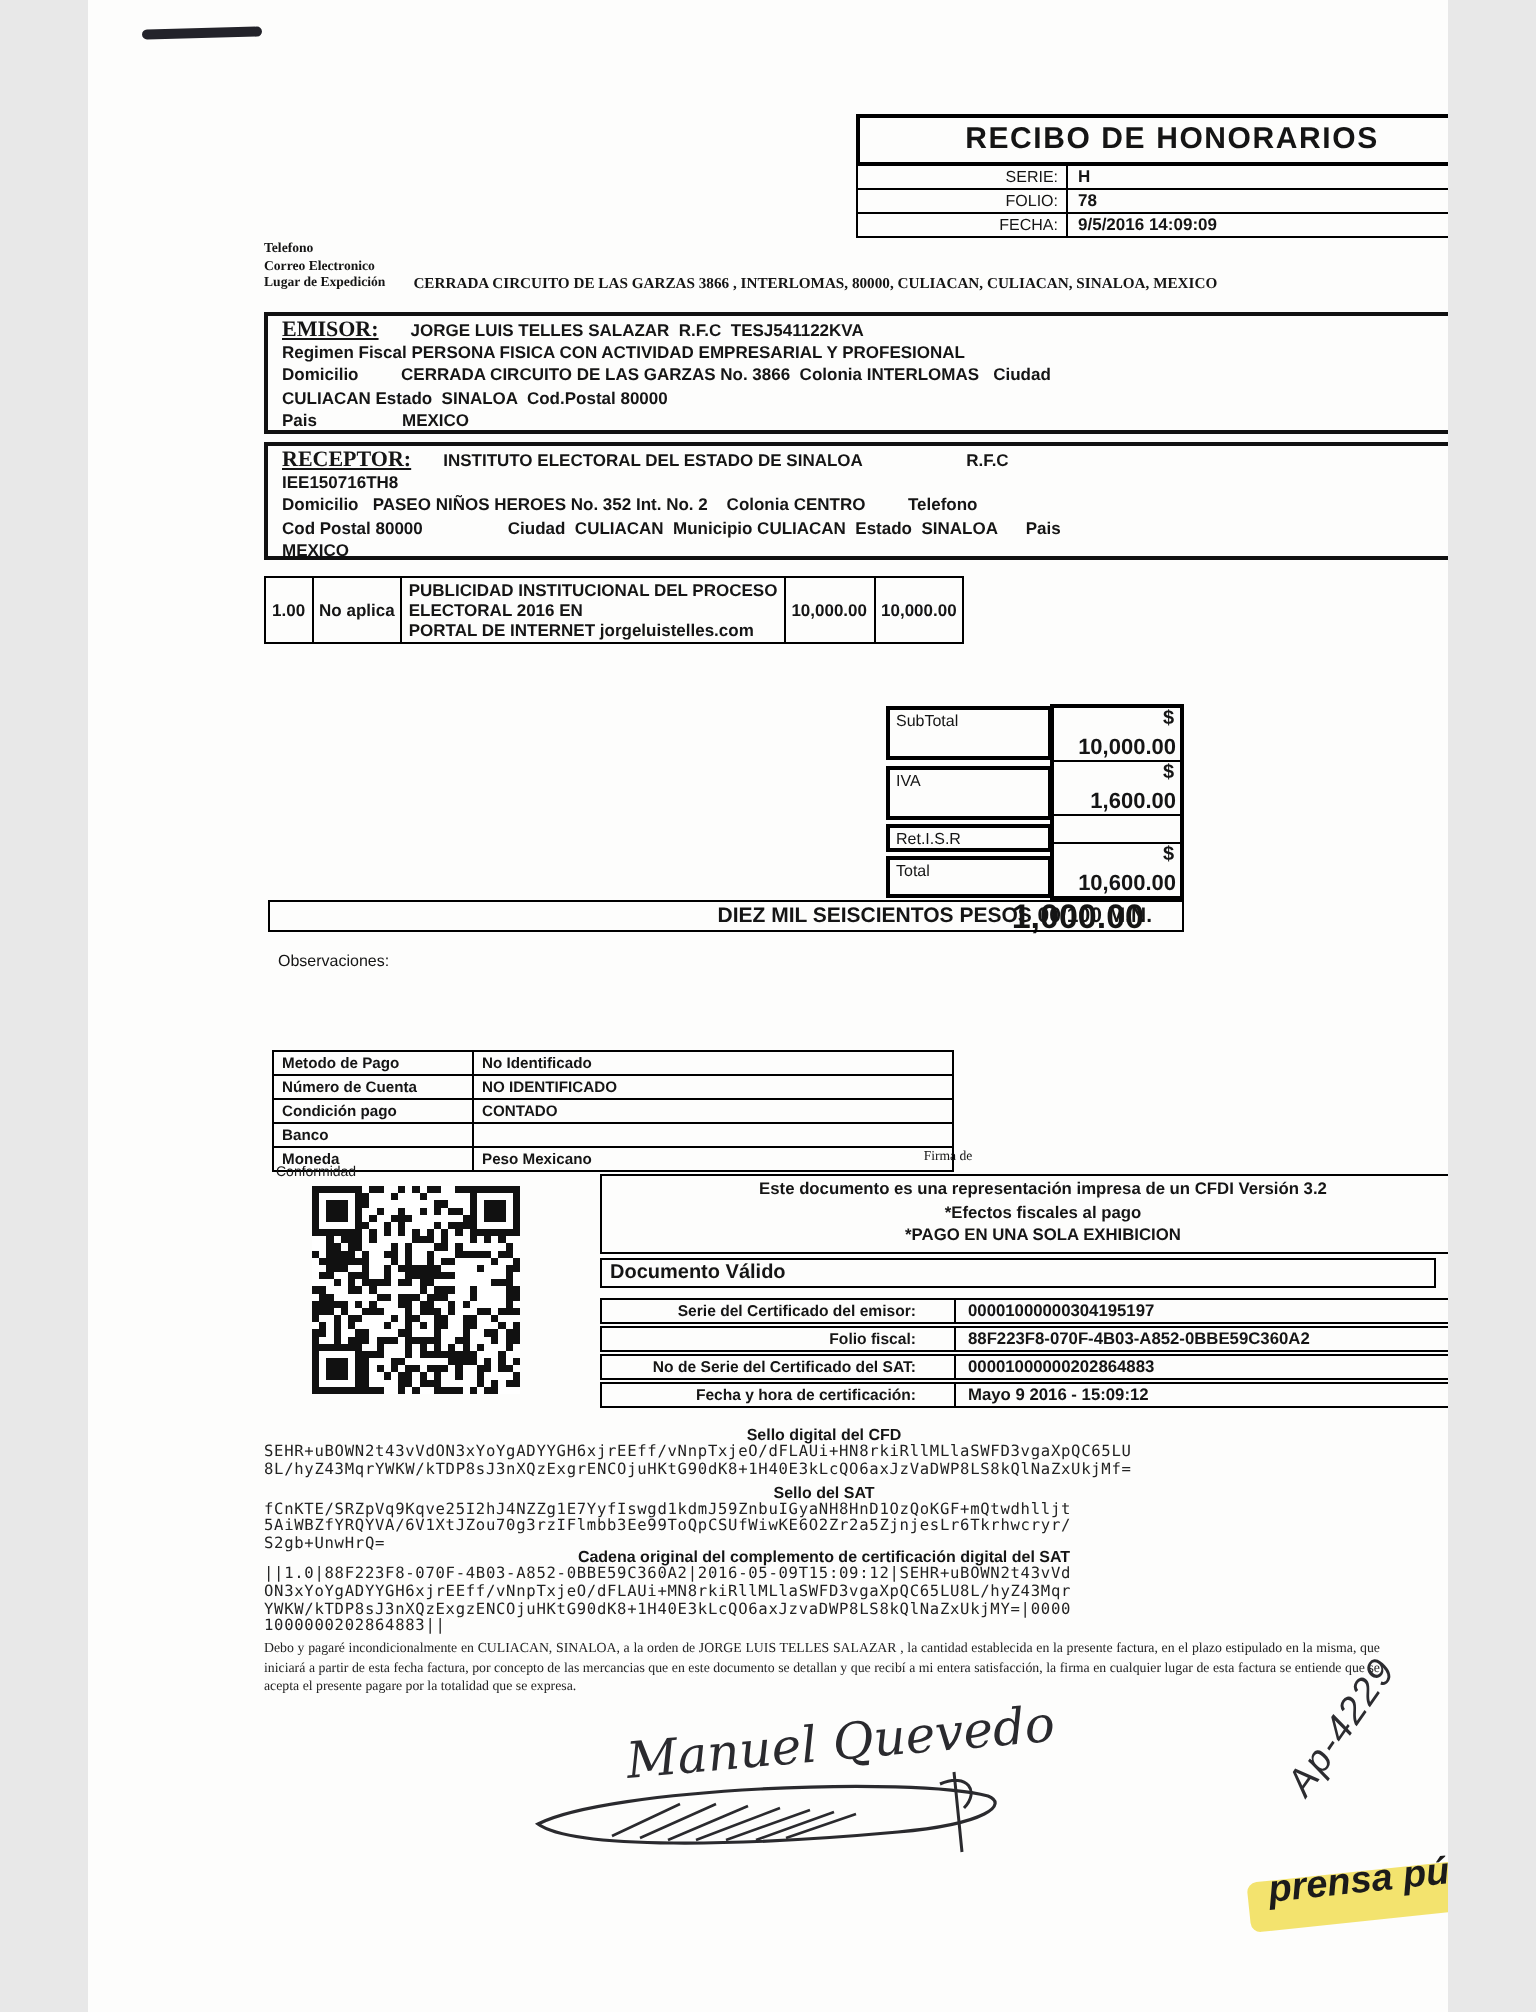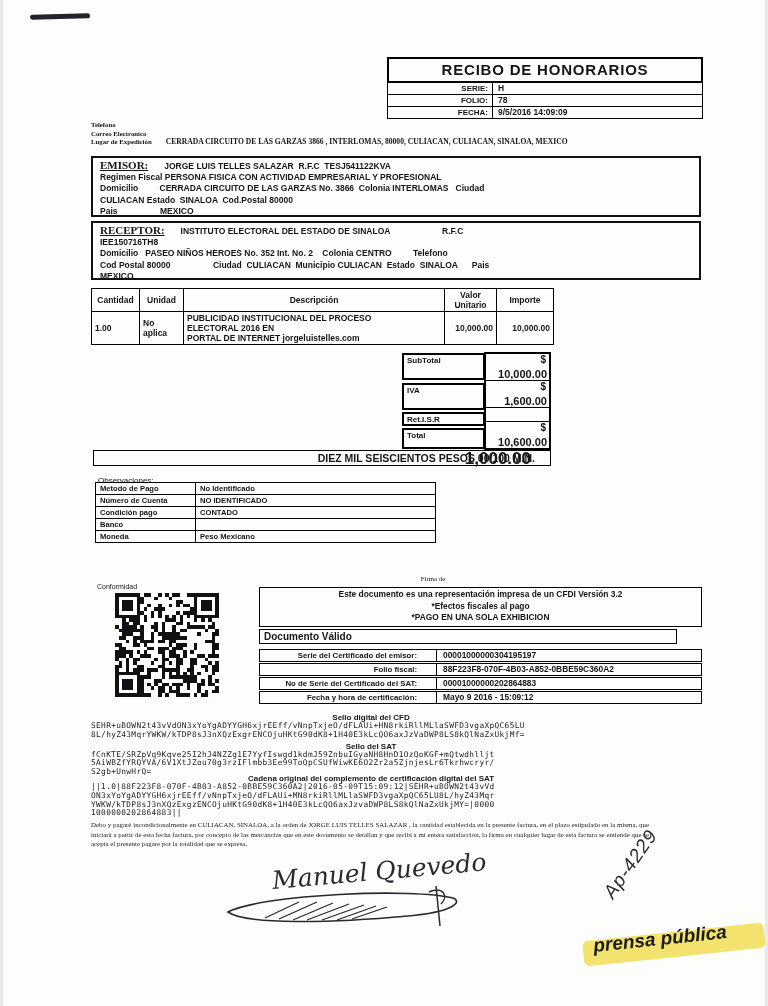--- a/index.html
+++ b/index.html
@@ -1,31 +1,31 @@
 <!DOCTYPE html>
 <html><head>
 <meta charset="utf-8">
 <style>
   * { margin:0; padding:0; box-sizing:border-box; }
   html,body { background:#e8e8e8; }
   .page {
-    position:relative; width:762px; height:1006px; margin:0 auto;
+    position:relative; width:680px; height:1006px; margin:0 auto;
     background:#fdfdfc; color:#151515; overflow:hidden;
     font-family:"Liberation Sans", sans-serif;
   }
   .abs { position:absolute; }
 
   
   .artifact { left:27px; top:14px; width:60px; height:5px; background:#23232a; border-radius:3px; transform:rotate(-1.5deg); }
 
   
   .hdr { left:384px; top:57px; width:316px; }
   .hdr-title { border:2.5px solid #000; text-align:center; font-weight:bold; font-size:15px; letter-spacing:.8px; padding:2px 0 3px; }
   .hdr-row { display:flex; height:13px; margin-top:-1px; }
-  .hdr-lab { flex:0 0 106px; border:1.2px solid #000; text-align:right; font-weight:bold; font-size:8px; padding-right:4px; line-height:11px;padding-left:38px; }
+  .hdr-lab { flex:0 0 106px; border:1.2px solid #000; text-align:right; font-weight:normal; font-size:8px; padding-right:4px; line-height:11px;padding-left:38px; }
   .hdr-val { flex:1; border:1.2px solid #000; border-left:none; font-weight:bold; font-size:8.5px; padding-left:5px; line-height:11px; }
 
   
   .exped { left:88px; top:121px; font-family:"Liberation Serif", serif; font-size:6.8px; font-weight:bold; line-height:8.5px; }
   .exped-line { display:flex; white-space:pre; }
   .exped-val { margin-left:14px; font-size:7.6px; }
 
   
   .party-box { left:88px; width:610px; border:2px solid #111; padding:2px 7px 0; font-size:8.5px; font-weight:bold; line-height:11.2px; }
   .party-title { font-family:"Liberation Serif", serif; font-size:11px;text-decoration:underline; }
@@ -36,33 +36,33 @@
 
   
   .items { left:88px; top:288px; border-collapse:collapse; font-weight:bold; }
   .items th, .items td { border:1.6px solid #000; font-size:8.5px; }
   .items th { text-align:center; padding:1px 2px; }
   .items td { vertical-align:middle; padding:1px 3px; }
   .c-cant { width:48px; } .c-uni { width:44px; } .c-desc { width:261px; } .c-vu { width:52px; } .c-imp { width:57px; }
   .num { text-align:right; font-size:9px; }
 
   
-  .tot-label { left:399px; width:83px; border:2px solid #000; font-size:8px; font-weight:bold; padding:1px 3px; background:#fdfdfc; }
+  .tot-label { left:399px; width:83px; border:2px solid #000; font-size:8px; font-weight:normal; padding:1px 3px; background:#fdfdfc; }
   .tot-amounts { left:481px; top:352px; width:67px; border:2px solid #000; }
   .tot-cell { position:relative; border-bottom:1.4px solid #000; }
   .tot-cell:last-child { border-bottom:none; }
   .cur { position:absolute; top:0; right:3px; font-weight:bold; font-size:10px; }
   .amt { position:absolute; bottom:0; right:2px; font-weight:bold; font-size:11px; }
   .amt-mid { position:absolute; top:1px; right:18px; font-weight:bold; font-size:17px;margin-top:40px; }
   .words-box { left:90px; top:450px; width:458px; height:16px; border:1.6px solid #000; text-align:right; font-weight:bold; font-size:10.5px; line-height:14px; padding-right:15px; }
 
   .obs-label { left:95px; top:476px; font-size:8px; }
 
   
-  .pay { left:92px; top:482px; border-collapse:collapse; }
+  .pay { left:92px; top:525px; border-collapse:collapse; }
   .pay td { border:1.1px solid #000; font-size:7.6px; font-weight:bold; height:12px; padding:0 4px; line-height:10px; }
   .pay .pl { width:100px; } .pay .pv { width:240px; }
 
   .firma-de { left:380px; top:575px; width:100px; text-align:center; font-family:"Liberation Serif", serif; font-size:6.8px; }
   .conform { left:94px; top:583px; font-family:Liberation Sans, sans-serif; font-size:7px; }
   .qr { left:112px; top:593px; width:104px; height:104px; }
 
   
   .cfdi { left:256px; top:587px; width:443px; }
   .cfdi-intro { border:1.6px solid #000; text-align:center; font-weight:bold; font-size:8.4px; line-height:11.5px; padding:1px 0 2px; }
@@ -129,27 +129,20 @@
   <div class="abs party-box receptor">
     <div class="party-line"><span class="party-title">RECEPTOR:</span><span class="party-name">INSTITUTO ELECTORAL DEL ESTADO DE SINALOA                      R.F.C</span></div>
     <div class="party-line">IEE150716TH8</div>
     <div class="party-line">Domicilio   PASEO NIÑOS HEROES No. 352 Int. No. 2    Colonia CENTRO         Telefono</div>
     <div class="party-line">Cod Postal 80000                  Ciudad  CULIACAN  Municipio CULIACAN  Estado  SINALOA      Pais</div>
     <div class="party-line">MEXICO</div>
   </div>
 
   <table class="abs items">
     <tbody>
-        <tr>
-      <th class="c-cant">Cantidad</th>
-      <th class="c-uni">Unidad</th>
-      <th class="c-desc">Descripción</th>
-      <th class="c-vu">Valor Unitario</th>
-      <th class="c-imp">Importe</th>
-    </tr>
     <tr>
       <td>1.00</td>
       <td>No aplica</td>
       <td>
         <div>PUBLICIDAD INSTITUCIONAL DEL PROCESO</div>
         <div>ELECTORAL 2016 EN</div>
         <div>PORTAL DE INTERNET jorgeluistelles.com</div>
       </td>
       <td class="num">10,000.00</td>
       <td class="num">10,000.00</td>

